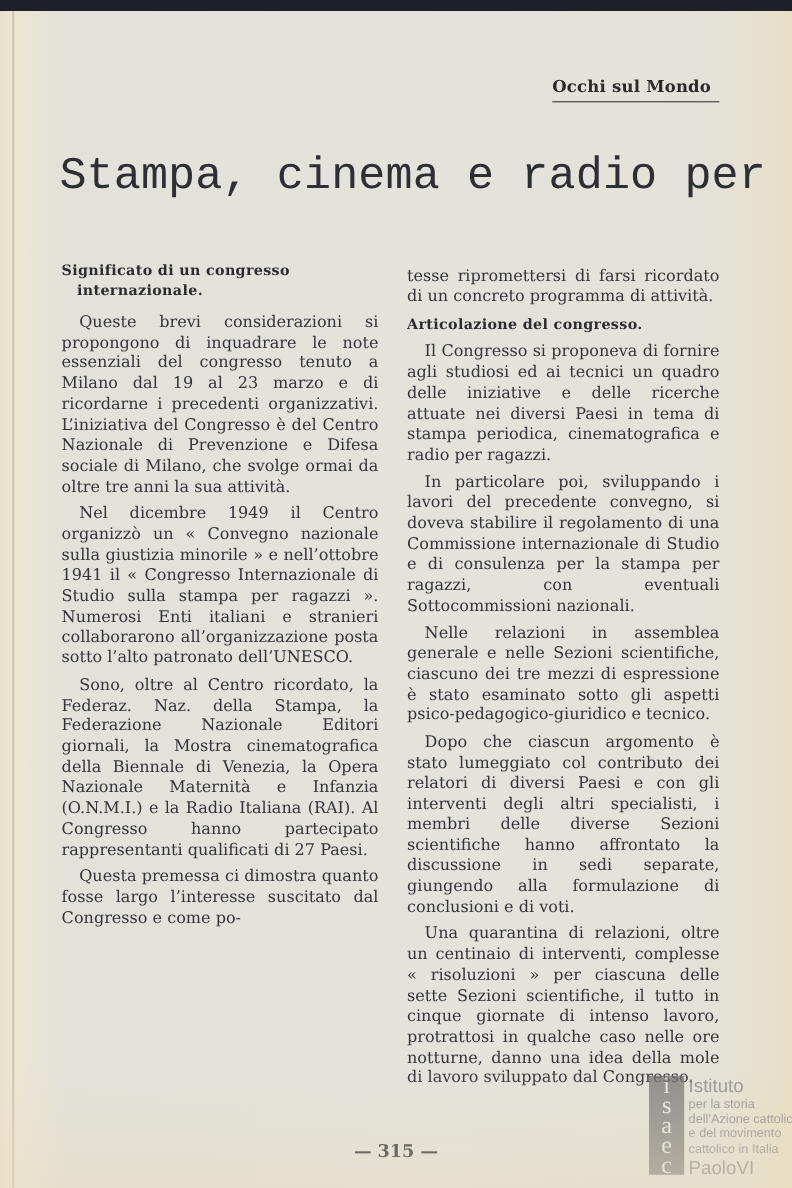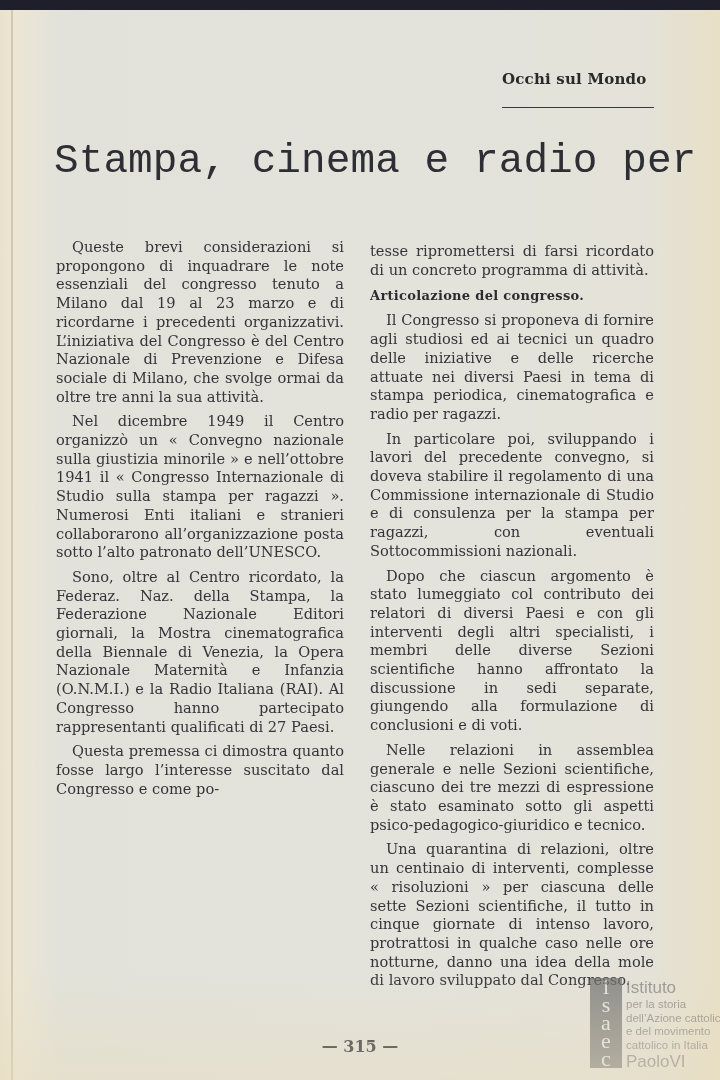--- a/index.html
+++ b/index.html
@@ -19,21 +19,21 @@
   }
   .page::after {
     content: ""; position: absolute; left: 0; bottom: 0; width: 720px; height: 110px;
     background: linear-gradient(180deg, rgba(230,225,205,0) 0%, rgba(232,220,190,0.45) 100%);
     pointer-events: none;
   }
   .running-head {
     position: absolute; left: 502px; top: 60px; width: 152px;
     font-family: "DejaVu Serif", serif; font-weight: bold; font-size: 15px;
     color: #2b2a2a; letter-spacing: 0.2px;
-    border-bottom: 1.5px solid #3a3a3a; padding-bottom: 19px; white-space: nowrap;
+    border-bottom: 1.5px solid #3a3a3a; padding-bottom: 4px; white-space: nowrap;
   }
   .title {
     position: absolute; left: 54px; top: 128px; width: 620px;
     font-family: Liberation Mono, monospace; font-size: 41px; color: #2e2e35;
     letter-spacing: 0.1px; white-space: nowrap;
   }
   .col {
     position: absolute; top: 228px;
     font-family: "DejaVu Serif", serif; font-size: 14.6px; line-height: 18.7px;
     color: #34343a; text-align: justify;
@@ -72,33 +72,34 @@
 </head>
 <body>
 
 <div class="page">
 
   <div class="running-head">Occhi sul Mondo</div>
 
   <h1 class="title" style="margin:0;font-weight:normal;">Stampa, cinema e radio per ragazzi</h1>
 
   <div class="col col-left">
+    <div class="subhead">Significato di un congresso internazionale.</div>
     <p>Queste brevi considerazioni si propongono di inquadrare le note essenziali del congresso tenuto a Milano dal 19 al 23 marzo e di ricordarne i precedenti organizzativi. L’iniziativa del Congresso è del Centro Nazionale di Prevenzione e Difesa sociale di Milano, che svolge ormai da oltre tre anni la sua attività.</p>
     <p>Nel dicembre 1949 il Centro organizzò un « Convegno nazionale sulla giustizia minorile » e nell’ottobre 1941 il « Congresso Internazionale di Studio sulla stampa per ragazzi ». Numerosi Enti italiani e stranieri collaborarono all’organizzazione posta sotto l’alto patronato dell’UNESCO.</p>
     <p>Sono, oltre al Centro ricordato, la Federaz. Naz. della Stampa, la Federazione Nazionale Editori giornali, la Mostra cinematografica della Biennale di Venezia, la Opera Nazionale Maternità e Infanzia (O.N.M.I.) e la Radio Italiana (RAI). Al Congresso hanno partecipato rappresentanti qualificati di 27 Paesi.</p>
     <p>Questa premessa ci dimostra quanto fosse largo l’interesse suscitato dal Congresso e come po-</p>
   </div>
 
   <div class="col col-right">
     <p class="noindent">tesse ripromettersi di farsi ricordato di un concreto programma di attività.</p>
     <div class="subhead second">Articolazione del congresso.</div>
     <p>Il Congresso si proponeva di fornire agli studiosi ed ai tecnici un quadro delle iniziative e delle ricerche attuate nei diversi Paesi in tema di stampa periodica, cinematografica e radio per ragazzi.</p>
     <p>In particolare poi, sviluppando i lavori del precedente convegno, si doveva stabilire il regolamento di una Commissione internazionale di Studio e di consulenza per la stampa per ragazzi, con eventuali Sottocommissioni nazionali.</p>
+    <p>Nelle relazioni in assemblea generale e nelle Sezioni scientifiche, ciascuno dei tre mezzi di espressione è stato esaminato sotto gli aspetti psico-pedagogico-giuridico e tecnico.</p>
     <p>Dopo che ciascun argomento è stato lumeggiato col contributo dei relatori di diversi Paesi e con gli interventi degli altri specialisti, i membri delle diverse Sezioni scientifiche hanno affrontato la discussione in sedi separate, giungendo alla formulazione di conclusioni e di voti.</p>
-    <p>Nelle relazioni in assemblea generale e nelle Sezioni scientifiche, ciascuno dei tre mezzi di espressione è stato esaminato sotto gli aspetti psico-pedagogico-giuridico e tecnico.</p>
     <p>Una quarantina di relazioni, oltre un centinaio di interventi, complesse « risoluzioni » per ciascuna delle sette Sezioni scientifiche, il tutto in cinque giornate di intenso lavoro, protrattosi in qualche caso nelle ore notturne, danno una idea della mole di lavoro sviluppato dal Congresso.</p>
   </div>
 
   <div class="page-number">— 315 —</div>
 
   <div class="watermark">
     <div class="wm-logo">
       <span>i</span>
       <span>s</span>
       <span>a</span>

